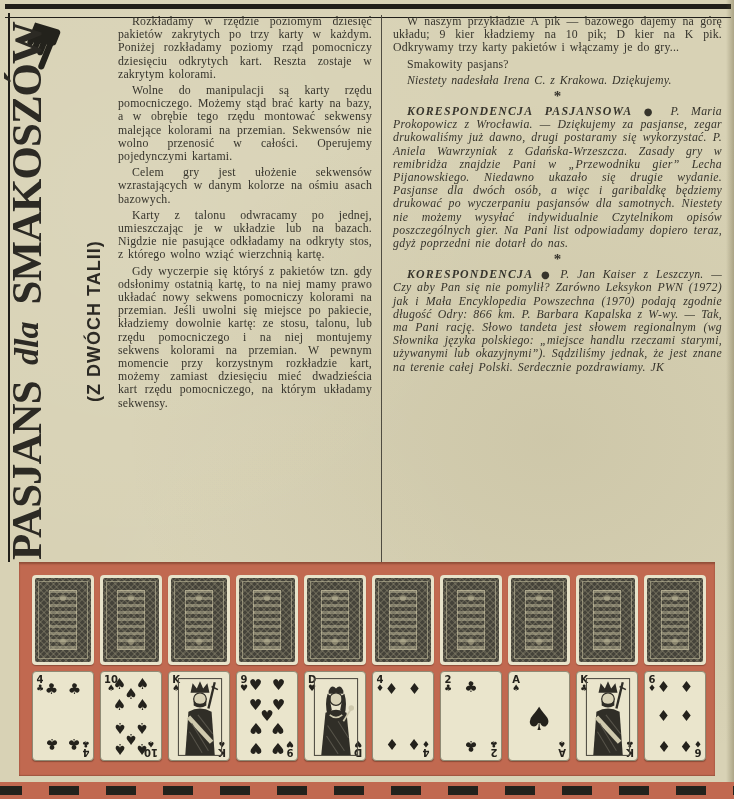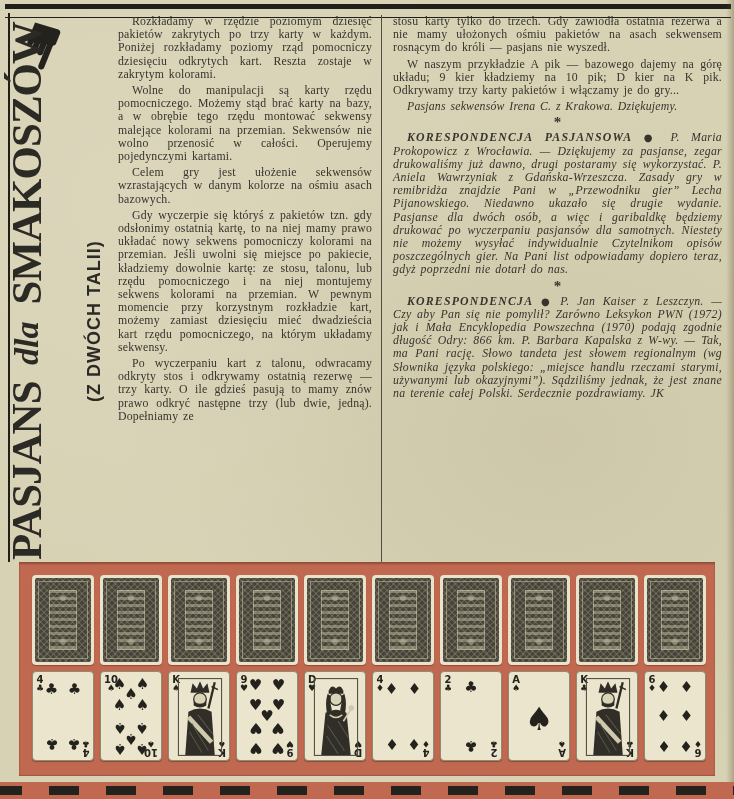--- a/index.html
+++ b/index.html
@@ -91,27 +91,27 @@
   <span class="script">dla</span>
   <span>SMAKOSZÓW</span>
 </div>
 <div class="vsub">(Z DWÓCH TALII)</div>
 
 <div class="columns">
   <div class="col col1">
     <p>Rozkładamy w rzędzie poziomym dziesięć pakietów zakrytych po trzy karty w każdym. Poniżej rozkładamy poziomy rząd pomocniczy dziesięciu odkrytych kart. Reszta zostaje w zakrytym kolorami.</p>
     <p>Wolne do manipulacji są karty rzędu pomocniczego. Możemy stąd brać karty na bazy, a w obrębie tego rzędu montować sekwensy malejące kolorami na przemian. Sekwensów nie wolno przenosić w całości. Operujemy pojedynczymi kartami.</p>
     <p>Celem gry jest ułożenie sekwensów wzrastających w danym kolorze na ośmiu asach bazowych.</p>
+    <p>Karty z talonu odwracamy po jednej, umieszczając je w układzie lub na bazach. Nigdzie nie pasujące odkładamy na odkryty stos, z którego wolno wziąć wierzchnią kartę.</p>
     <p>Gdy wyczerpie się któryś z pakietów tzn. gdy odsłonimy ostatnią kartę, to na niej mamy prawo układać nowy sekwens pomocniczy kolorami na przemian. Jeśli uwolni się miejsce po pakiecie, kładziemy dowolnie kartę: ze stosu, talonu, lub rzędu pomocniczego i na niej montujemy sekwens kolorami na przemian. W pewnym momencie przy korzystnym rozkładzie kart, możemy zamiast dziesięciu mieć dwadzieścia kart rzędu pomocniczego, na którym układamy sekwensy.</p>
-    <p>Po wyczerpaniu kart z talonu, odwracamy odkryty stos i odkrywamy ostatnią rezerwę — trzy karty. O ile gdzieś pasują to mamy znów prawo odkryć następne trzy (lub dwie, jedną). Dopełniamy ze</p>
   </div>
   <div class="col col2">
-    <p class="noindent">stosu karty tylko do trzech. Gdy zawiodła ostatnia rezerwa a nie mamy ułożonych ośmiu pakietów na asach sekwensem rosnącym do króli — pasjans nie wyszedł.</p>
     <p>W naszym przykładzie A pik — bazowego dajemy na górę układu; 9 kier kładziemy na 10 pik; D kier na K pik. Odkrywamy trzy karty pakietów i włączamy je do gry...</p>
-    <p class="credit">Pasjans sekwensów Irena C. z Krakowa. Dziękujemy.</p>
+    <p>Smakowity pasjans?</p>
+    <p class="credit">Niestety nadesłała Irena C. z Krakowa. Dziękujemy.</p>
     <p class="star-sep">*</p>
     <p class="corr"><span class="corr-heading">KORESPONDENCJA PASJANSOWA</span> <span class="bullet">●</span> <span>P. Maria Prokopowicz z Wrocławia. — Dziękujemy za pasjanse, zegar drukowaliśmy już dawno, drugi postaramy się wykorzystać. P. Aniela Wawrzyniak z Gdańska-Wrzeszcza. Zasady gry w remibridża znajdzie Pani w „Przewodniku gier” Lecha Pijanowskiego. Niedawno ukazało się drugie wydanie. Pasjanse dla dwóch osób, a więc i garibaldkę będziemy drukować po wyczerpaniu pasjansów dla samotnych. Niestety nie możemy wysyłać indywidualnie Czytelnikom opisów poszczególnych gier. Na Pani list odpowiadamy dopiero teraz, gdyż poprzedni nie dotarł do nas.</span></p>
     <p class="star-sep">*</p>
     <p class="corr"><span class="corr-heading">KORESPONDENCJA</span> <span class="bullet">●</span> <span>P. Jan Kaiser z Leszczyn. — Czy aby Pan się nie pomylił? Zarówno Leksykon PWN (1972) jak i Mała Encyklopedia Powszechna (1970) podają zgodnie długość Odry: 866 km. P. Barbara Kapalska z W-wy. — Tak, ma Pani rację. Słowo tandeta jest słowem regionalnym (wg Słownika języka polskiego: „miejsce handlu rzeczami starymi, używanymi lub okazyjnymi”). Sądziliśmy jednak, że jest znane na terenie całej Polski. Serdecznie pozdrawiamy. JK</span></p>
   </div>
 </div>
 
 <div class="card-box">
   <div class="cards-row row-backs">
   <div class="card card-back">

